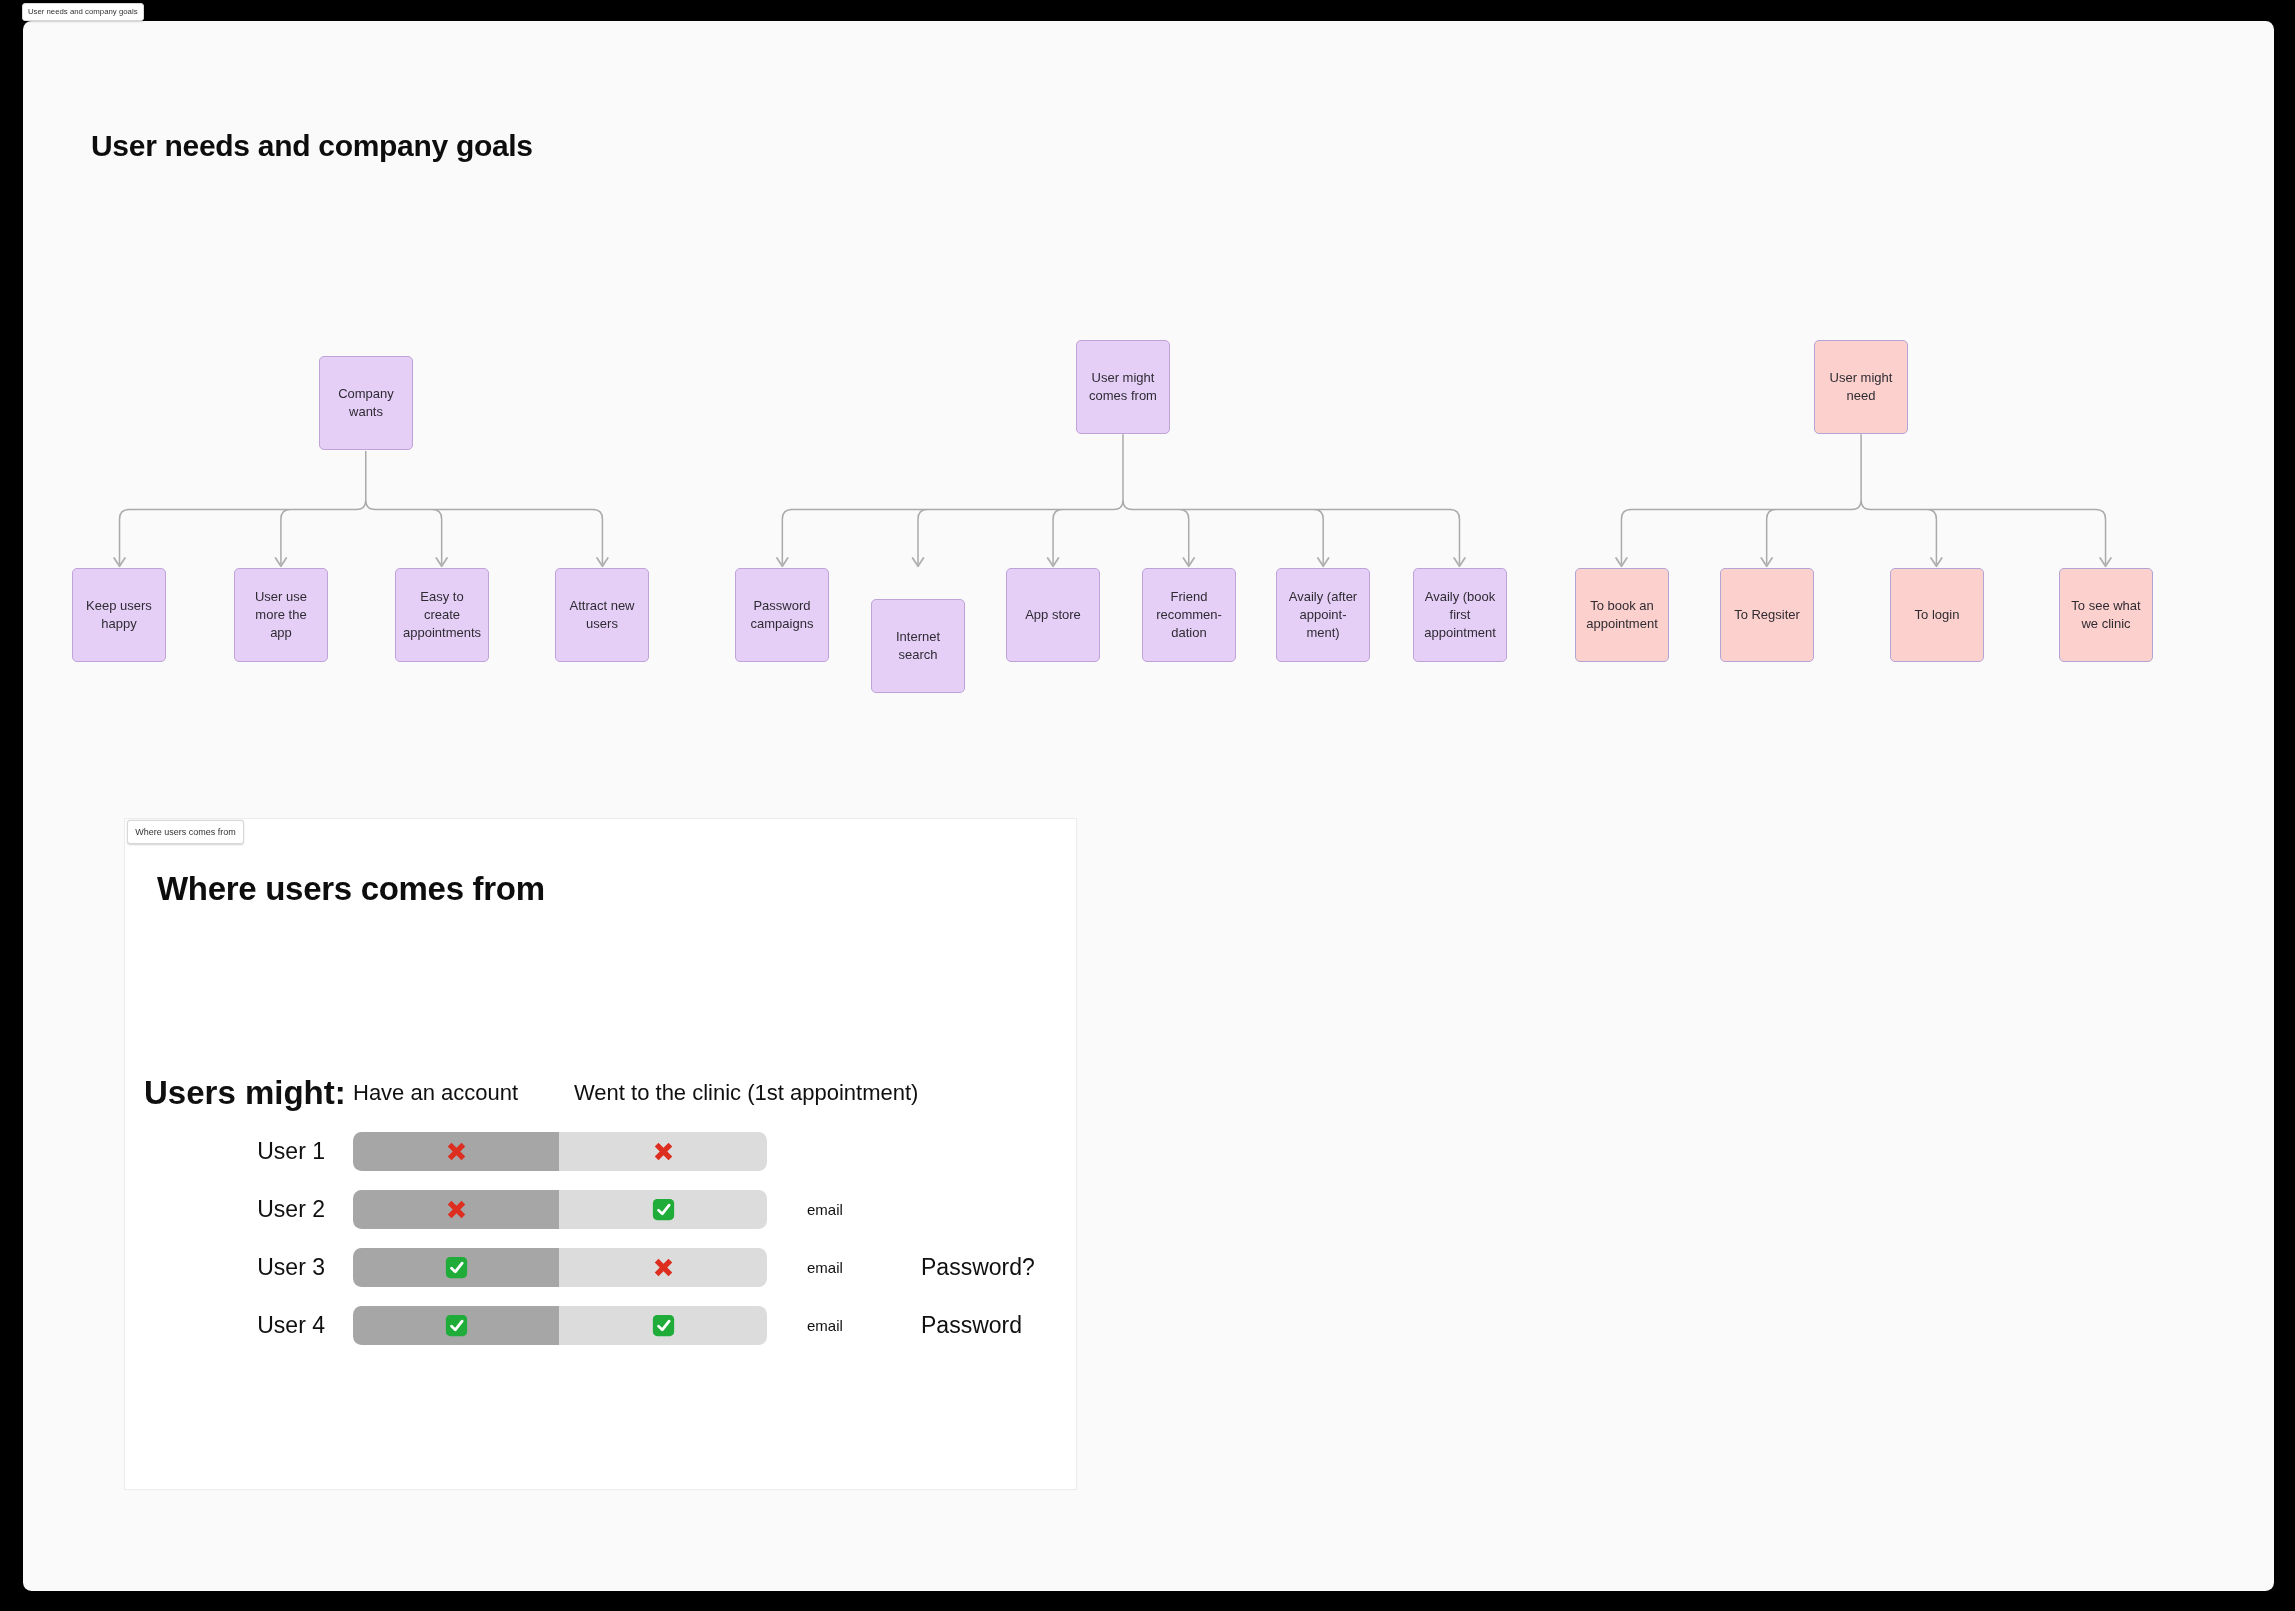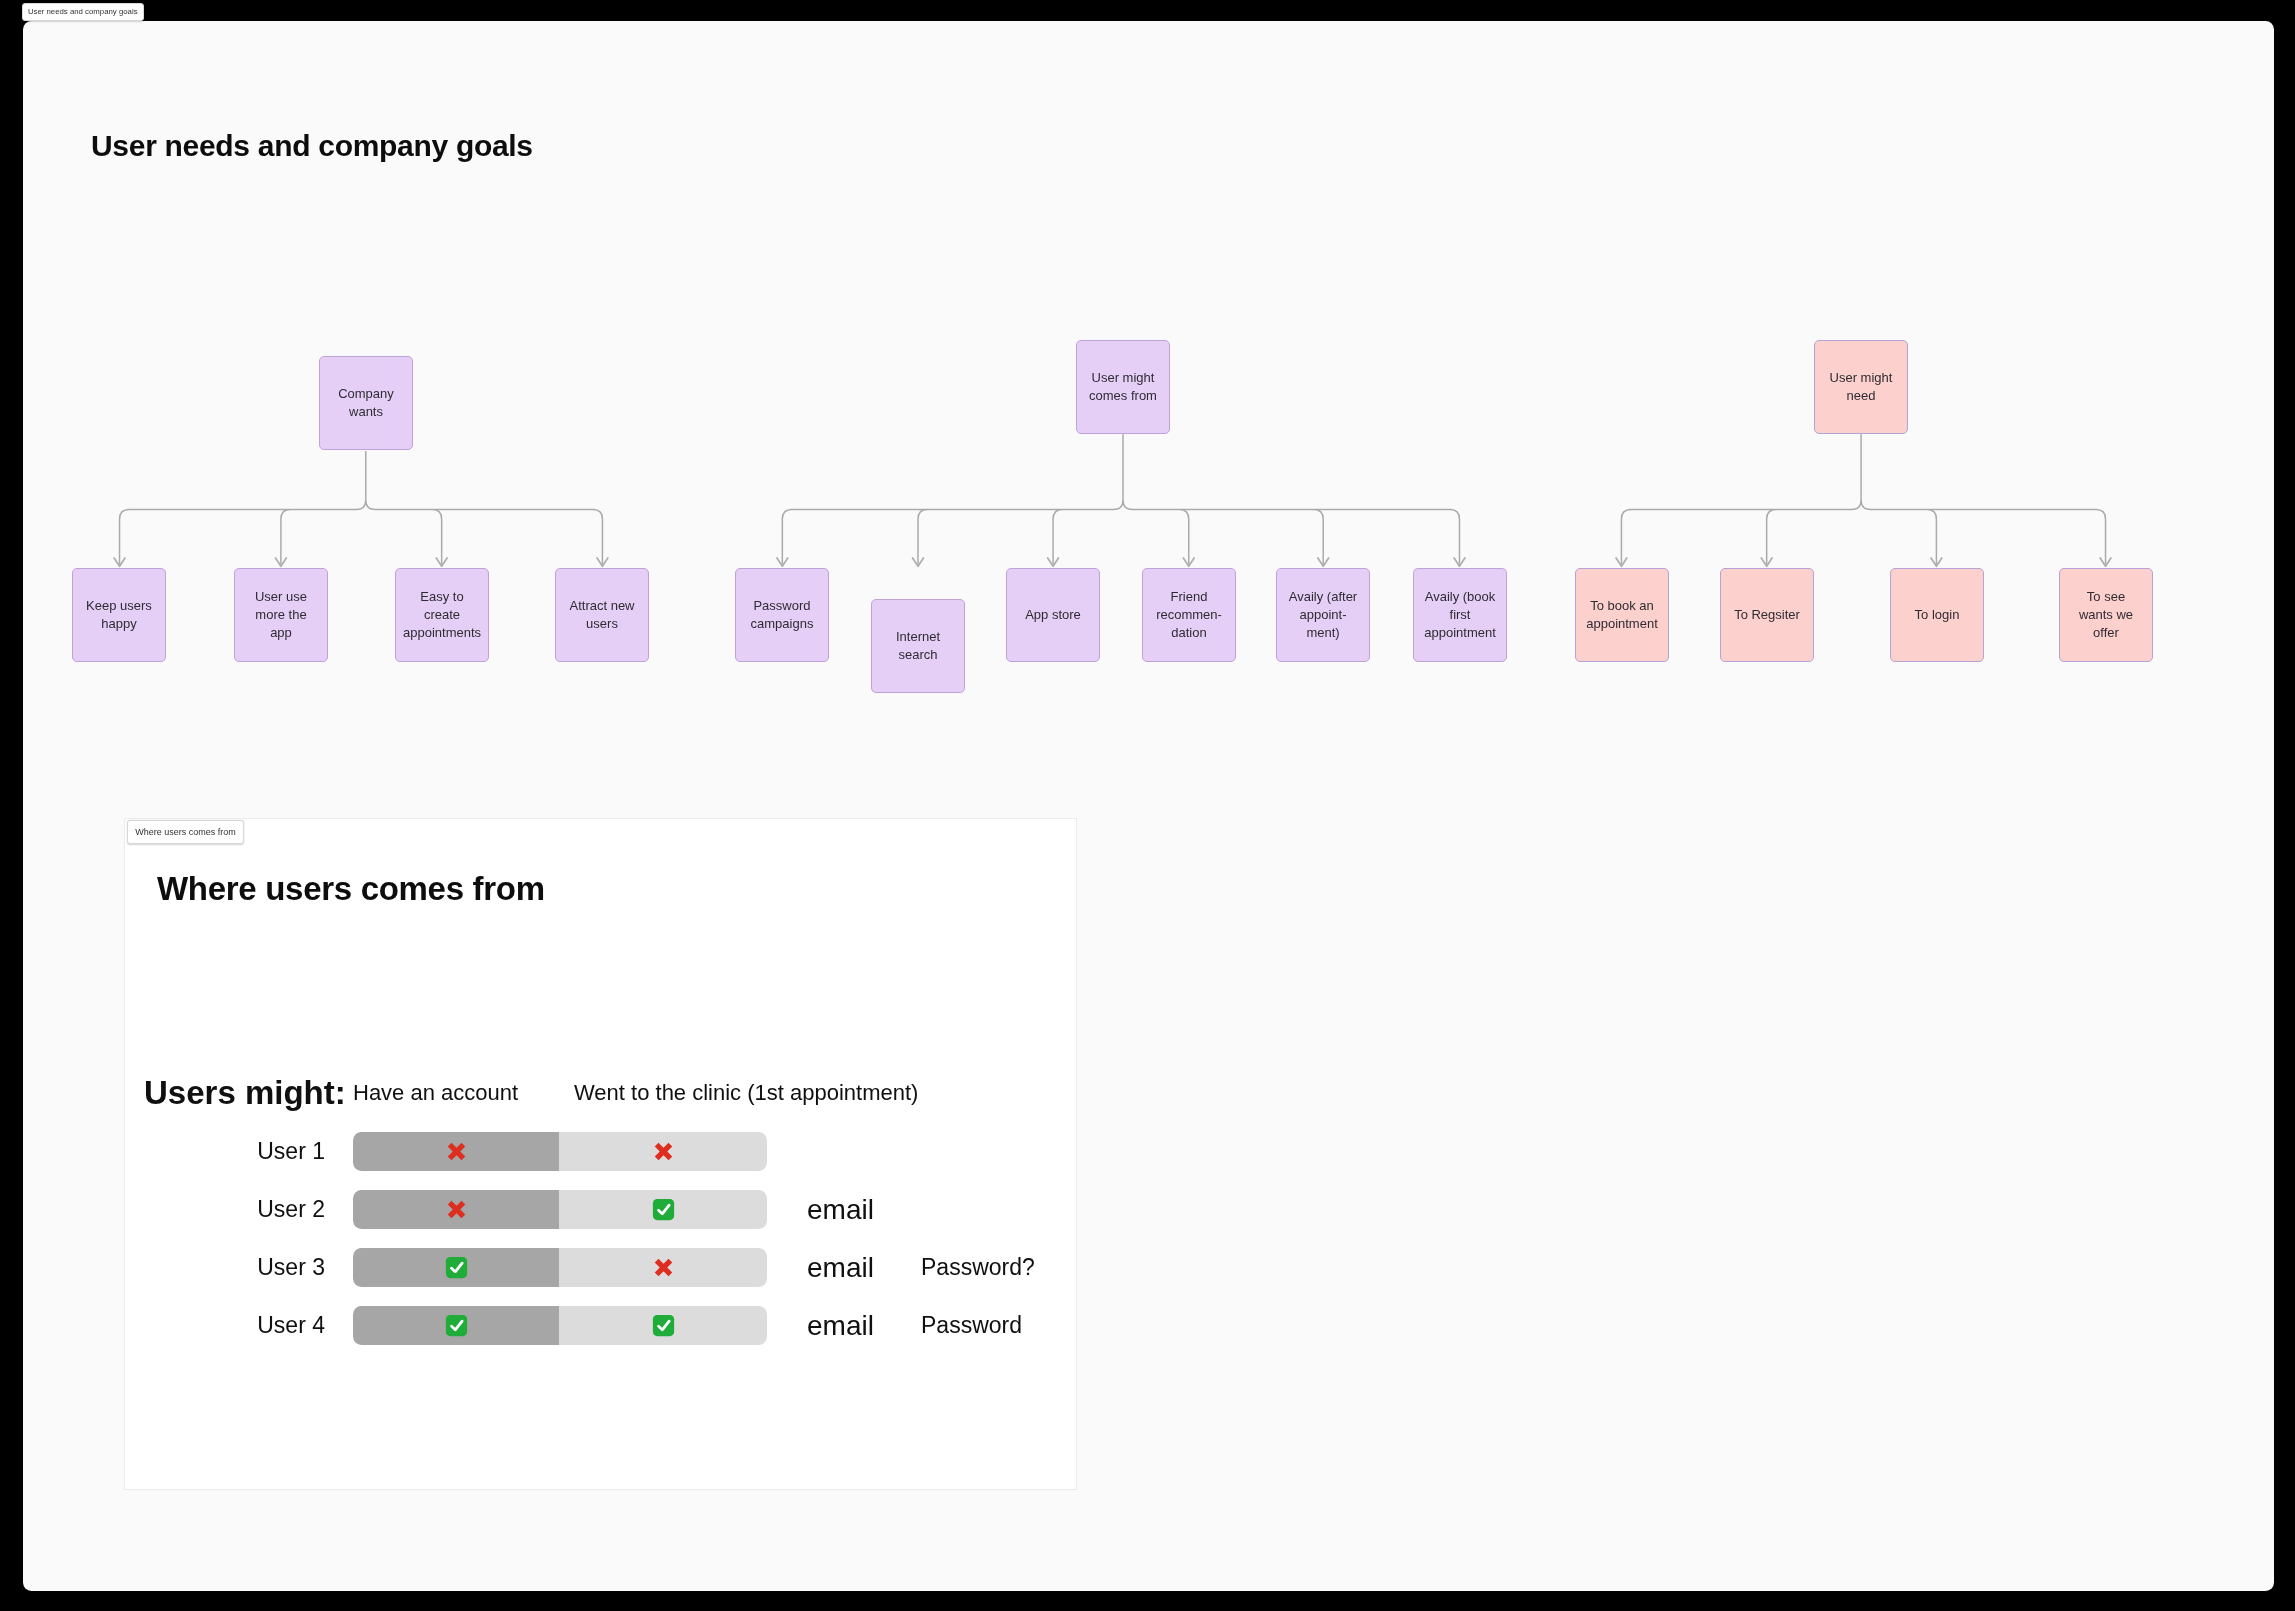--- a/index.html
+++ b/index.html
@@ -51,21 +51,21 @@
   .urow{position:absolute;left:0;width:1136px;height:39px;z-index:2;padding-left:44px;}
   .urow .cell{position:absolute;top:0;height:39px;display:flex;align-items:center;}
   .uname{left:146px;width:179px;justify-content:flex-end;font-size:23px;color:#101010;}
   .seg{position:absolute;top:0;height:39px;}
   .seg-dark{left:353px;width:206px;background:var(--bar_dark,#a6a6a6);border-radius:8.4px 0 0 8.4px;}
   .seg-light{left:559px;width:208px;background:var(--bar_light,#dcdcdc);border-radius:0 8.4px 8.4px 0;}
   .mark{justify-content:center;}
   .mark-1{left:353px;width:206px;}
   .mark-2{left:559px;width:208px;}
   .mark svg{width:25px;height:25px;display:block;}
-  .uemail{left:807px;width:132px;font-size:28px;color:#101010;}
+  .uemail{left:807px;width:132px;font-size:15px;color:#101010;}
   .upass{left:921px;width:191px;font-size:23px;color:#101010;}
 </style>
 </head>
 <body>
 
 <div class="frame1"></div>
 <div class="frame-tab tab-board">User needs and company goals</div>
 <div class="board-title">User needs and company goals</div>
 
 <svg class="connectors" width="2295" height="1612" viewBox="0 0 3840 2696">
@@ -90,21 +90,21 @@
 <div class="node purple" style="left:871px;top:599px">Internet search</div>
 <div class="node purple" style="left:1006px;top:568px">App store</div>
 <div class="node purple" style="left:1142px;top:568px">Friend recommen-dation</div>
 <div class="node purple" style="left:1276px;top:568px">Availy (after appoint-ment)</div>
 <div class="node purple" style="left:1413px;top:568px">Availy (book first appointment</div>
 
 <div class="node pink" style="left:1814px;top:340px">User might need</div>
 <div class="node pink" style="left:1575px;top:568px">To book an appointment</div>
 <div class="node pink" style="left:1720px;top:568px">To Regsiter</div>
 <div class="node pink" style="left:1890px;top:568px">To login</div>
-<div class="node pink" style="left:2059px;top:568px">To see wants we offer</div>
+<div class="node pink" style="left:2059px;top:568px">To see what we clinic</div>
 
 <div class="frame2"></div>
 <div class="frame-tab tab-section">Where users comes from</div>
 <div class="section-title">Where users comes from</div>
 
 <div class="hdr hdr-strong">Users might:</div>
 <div class="hdr hdr-col1">Have an account</div>
 <div class="hdr hdr-col2">Went to the clinic (1st appointment)</div>
 
 <div class="urow" style="top:1132px">

